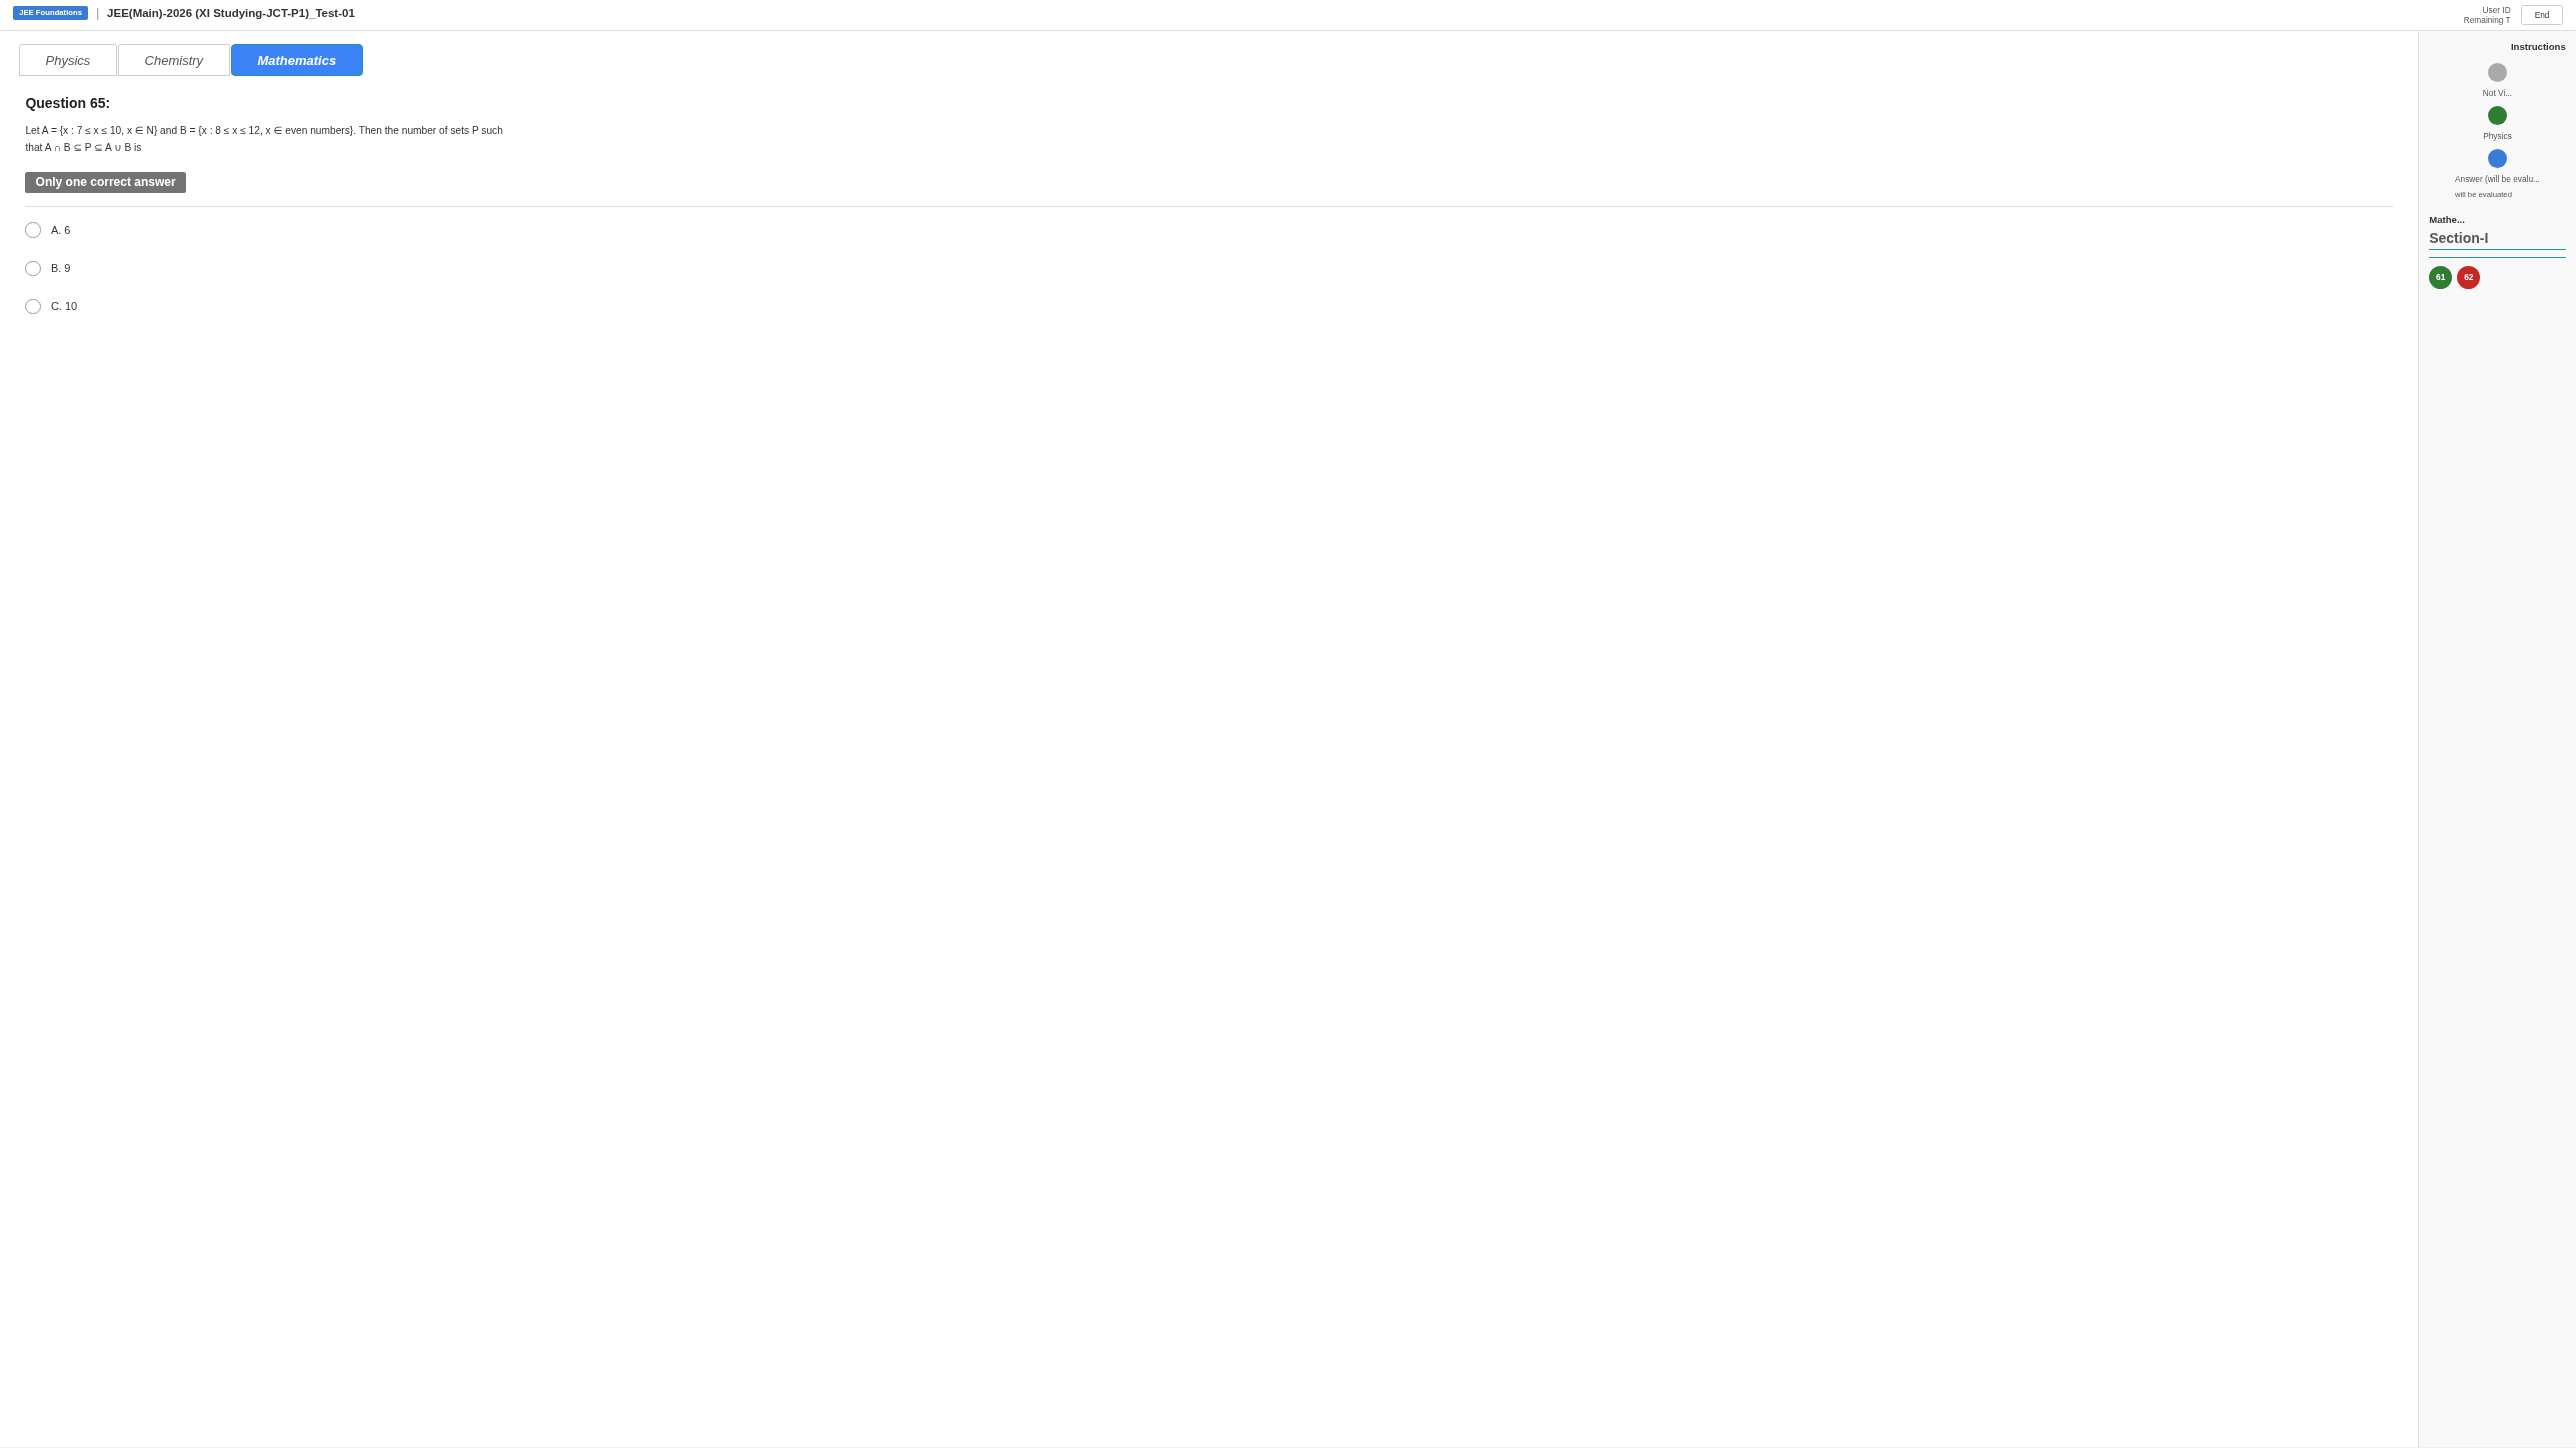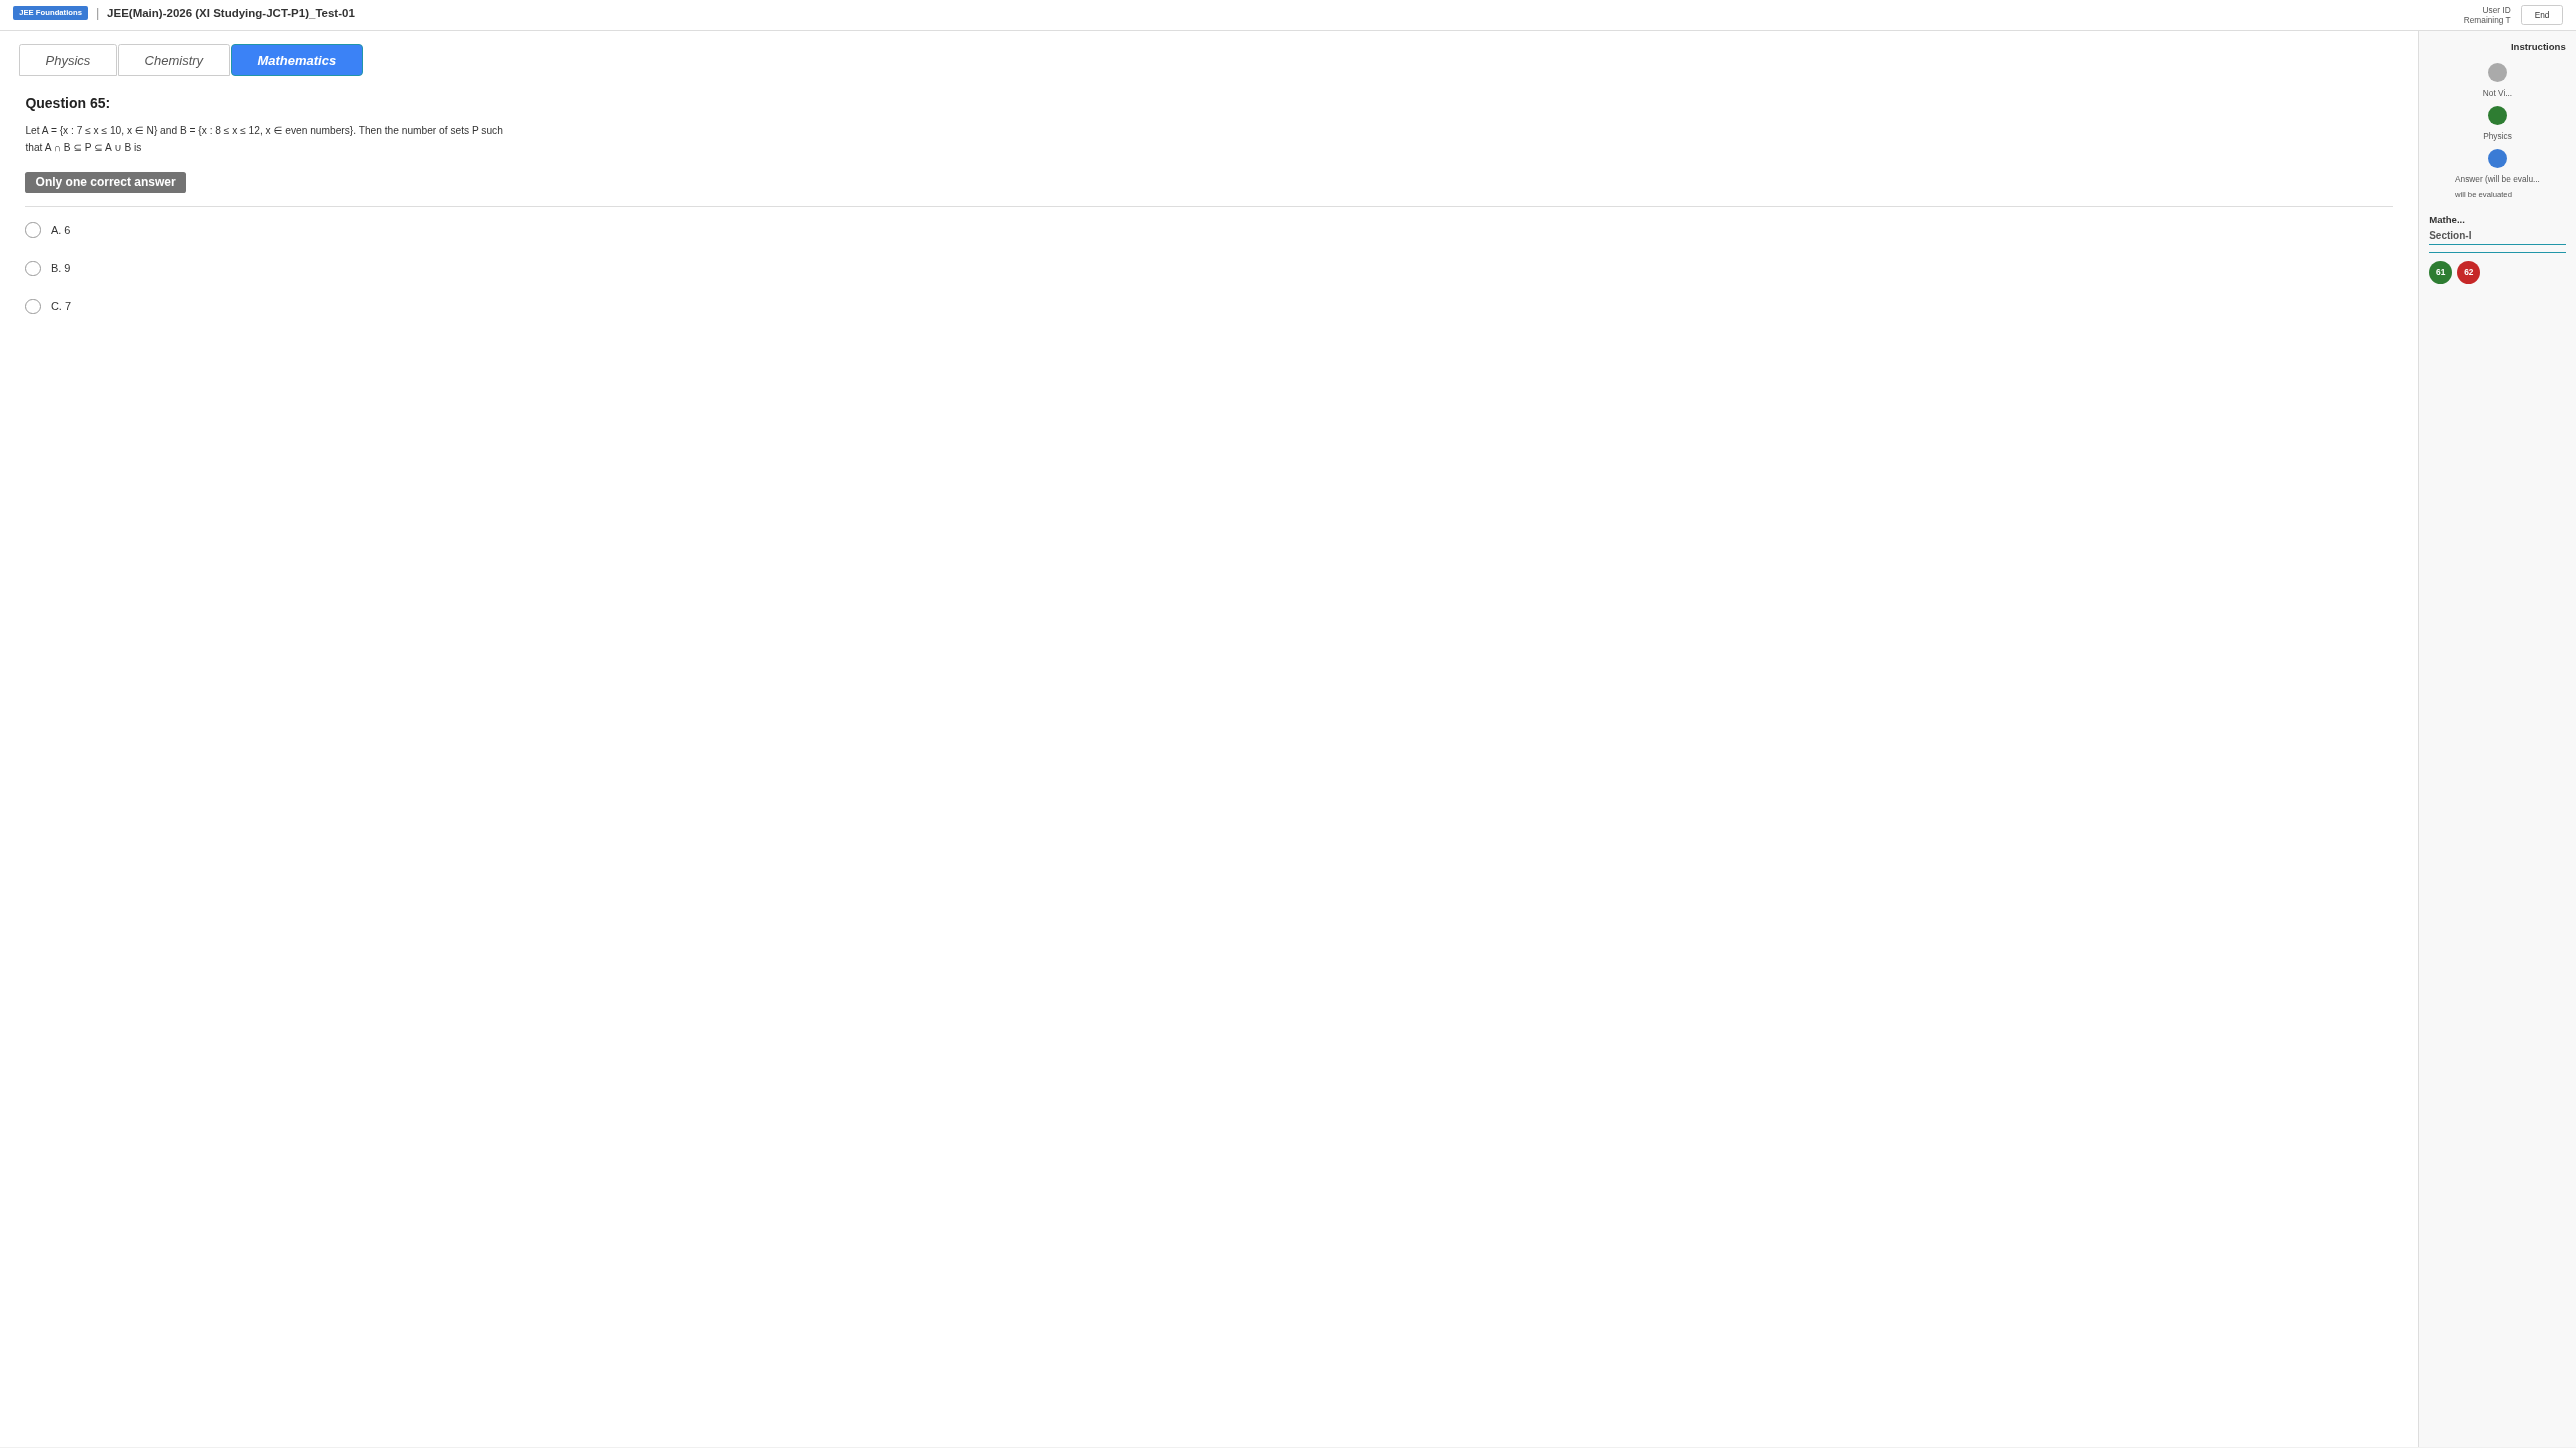--- a/index.html
+++ b/index.html
@@ -176,21 +176,21 @@
 
     .sidebar {
       width: 158px;
       background: #f8f8f8;
       border-left: 0.6px solid #ddd;
       padding: 10.2px;
       overflow-y: auto;
     }
 
     .sidebar-section-title {
-      font-size: 10px;
+      font-size: 14px;
       font-weight: bold;
       color: #555;
       margin-bottom: 6.4px;
       padding-bottom: 3.8px;
       border-bottom: 1.3px solid #2196a8;
     }
 
     .instructions-label {
       font-size: 9.6px;
       font-weight: bold;
@@ -315,21 +315,21 @@
         <span class="option-text">A. 6</span>
       </div>
 
       <div class="option">
         <div class="option-radio"></div>
         <span class="option-text">B. 9</span>
       </div>
 
       <div class="option">
         <div class="option-radio"></div>
-        <span class="option-text">C. 7</span>
+        <span class="option-text">C. 10</span>
       </div>
 
     </div>
   </div>
 
   <div class="sidebar">
 
     <div class="instructions-label">Instructions</div>
 
     <div class="legend-item">

